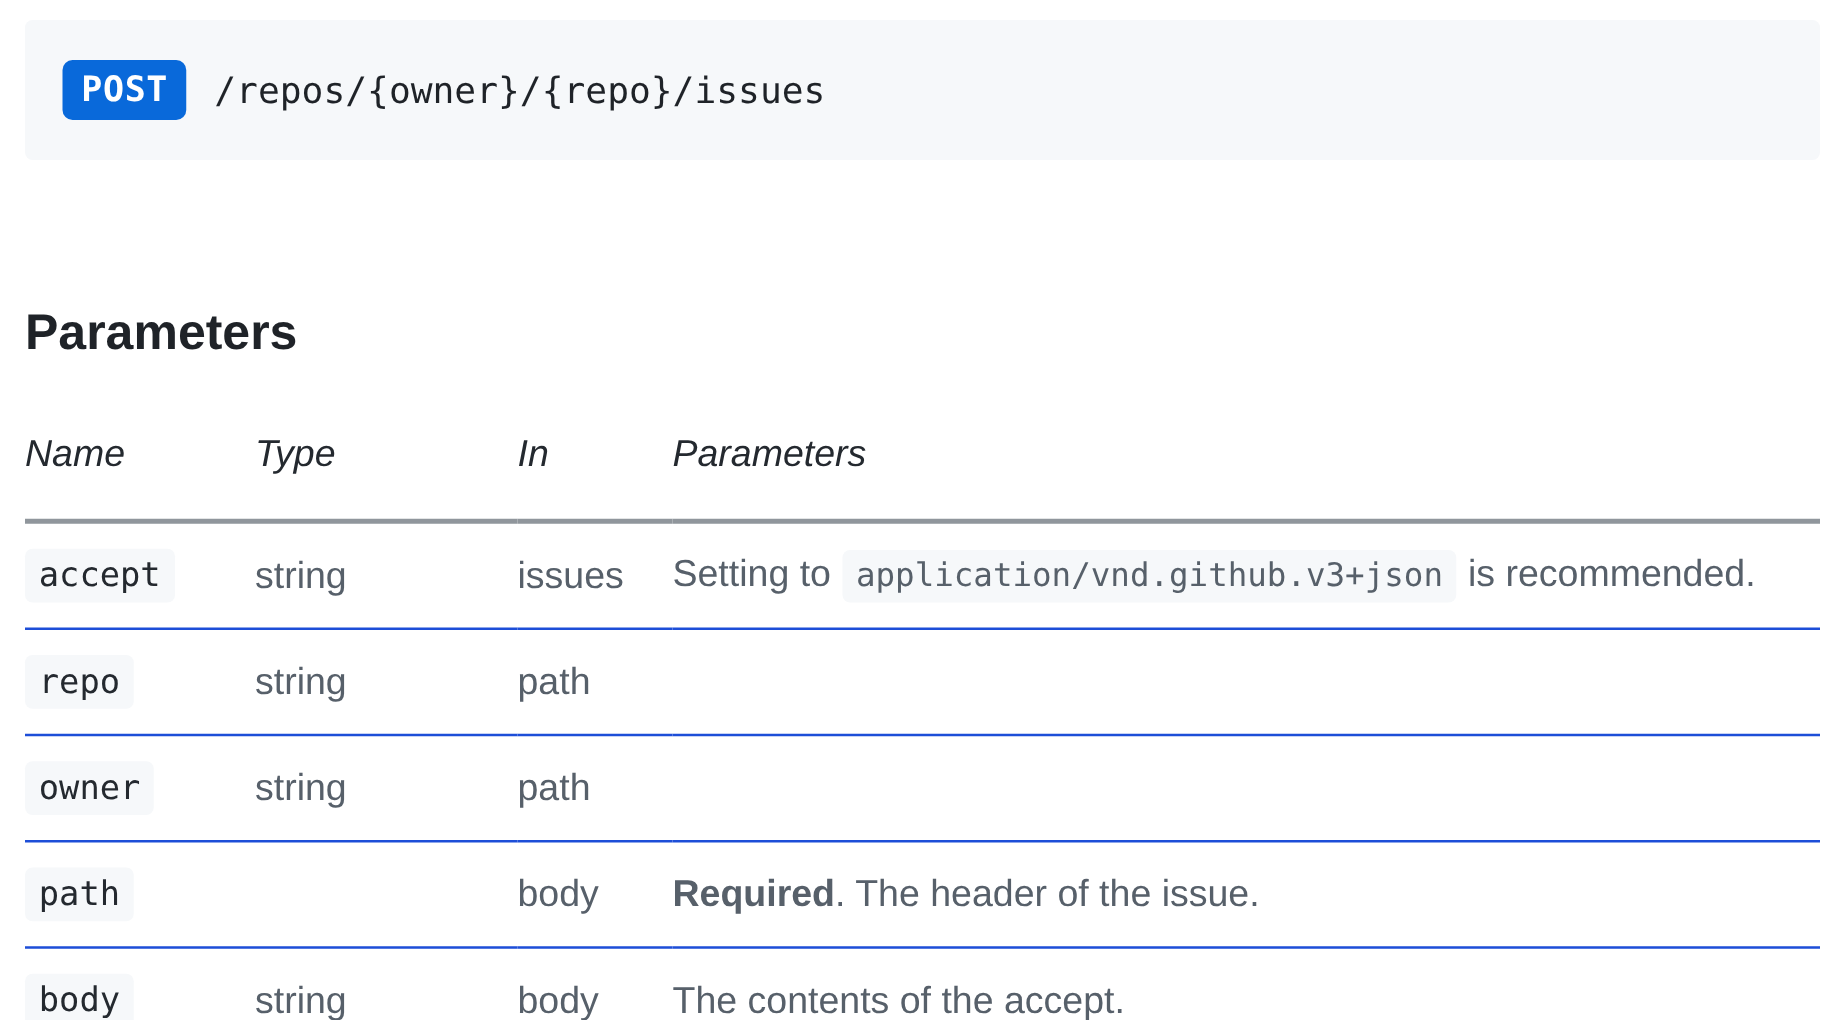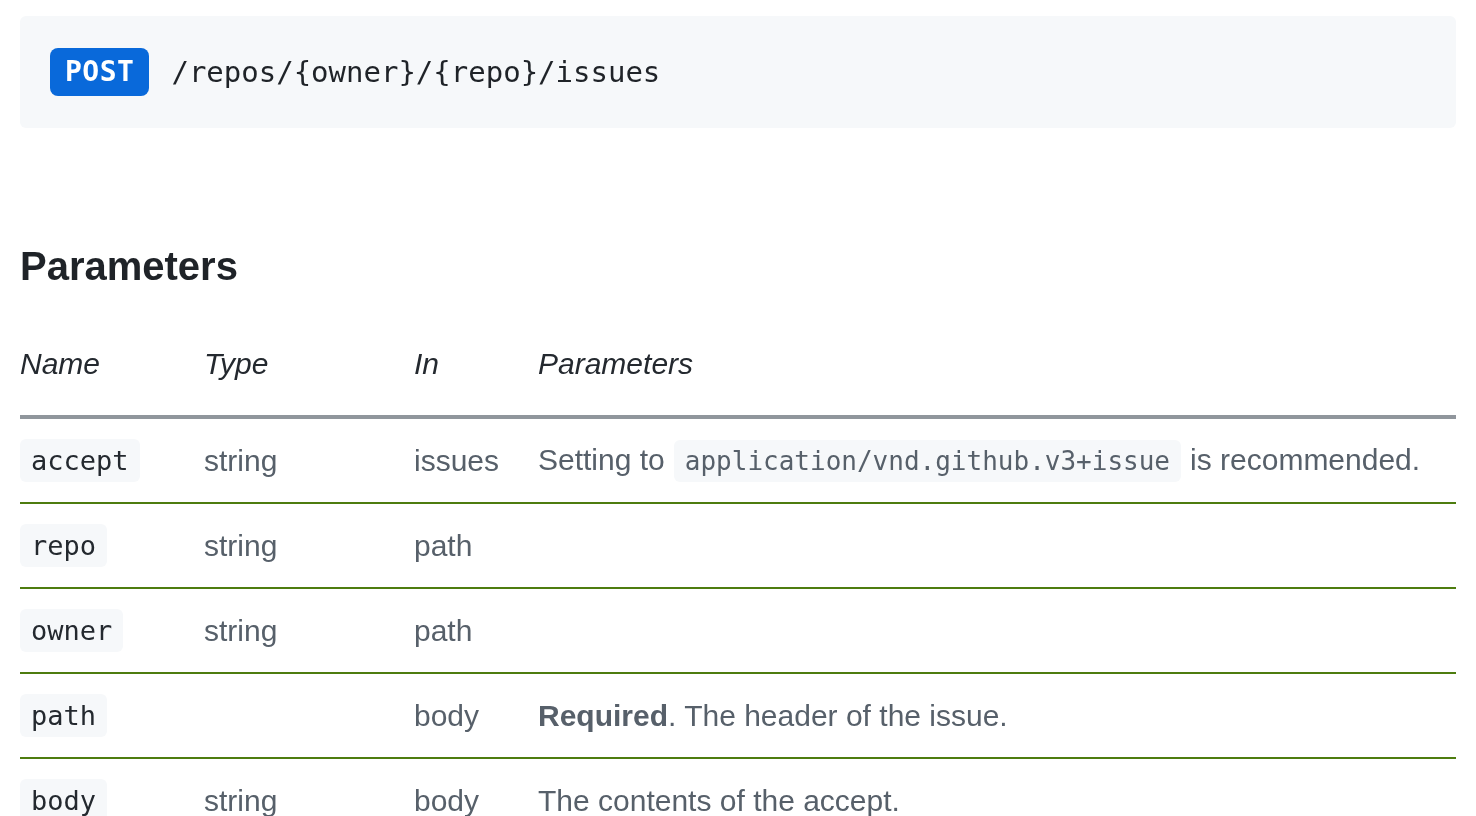--- a/index.html
+++ b/index.html
@@ -66,21 +66,21 @@
     color: #24292f;
     padding: 14px 0 34px 0;
     border-bottom: 4px solid #90969c;
     font-style: italic;
   }
   .params-table td {
     font-size: 30px;
     color: #57606a;
     padding: 0;
     height: 83px;
-    border-bottom: 2px solid #4d7c0f;
+    border-bottom: 2px solid #1d4ed8;
     vertical-align: middle;
   }
   .params-table tbody tr:last-child td {
     border-bottom: 4px solid #9aa0a6;
   }
   .code-chip {
     display: inline-block;
     font-family: "DejaVu Sans Mono", monospace;
     font-size: 27px;
     line-height: 1;
@@ -126,21 +126,21 @@
       </tr>
     </thead>
     <tbody>
       <tr>
         <td>
           <span class="code-chip">accept</span>
         </td>
         <td>string</td>
         <td>issues</td>
         <td>
-          <span>Setting to</span><span class="code-chip desc-chip">application/vnd.github.v3+issue</span><span>is recommended.</span>
+          <span>Setting to</span><span class="code-chip desc-chip">application/vnd.github.v3+json</span><span>is recommended.</span>
         </td>
       </tr>
       <tr>
         <td>
           <span class="code-chip">repo</span>
         </td>
         <td>string</td>
         <td>path</td>
         <td></td>
       </tr>

